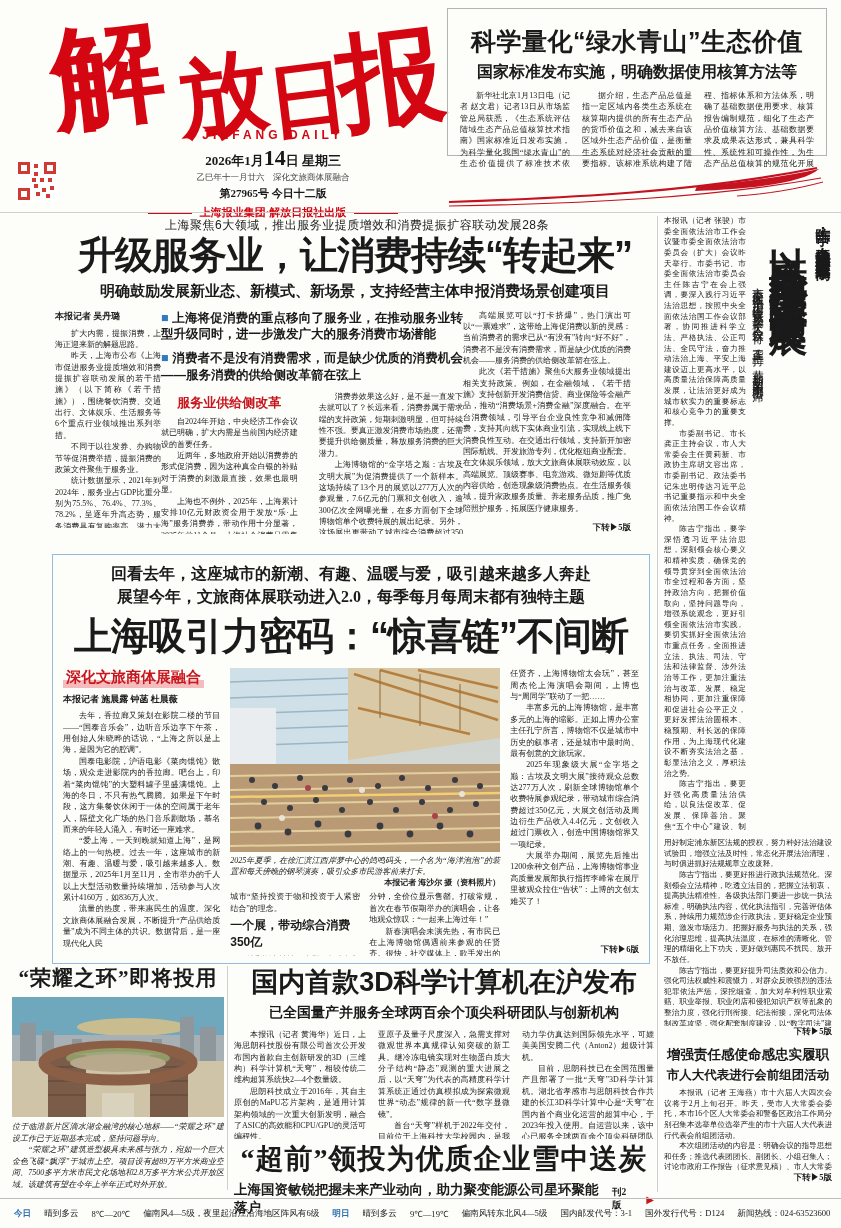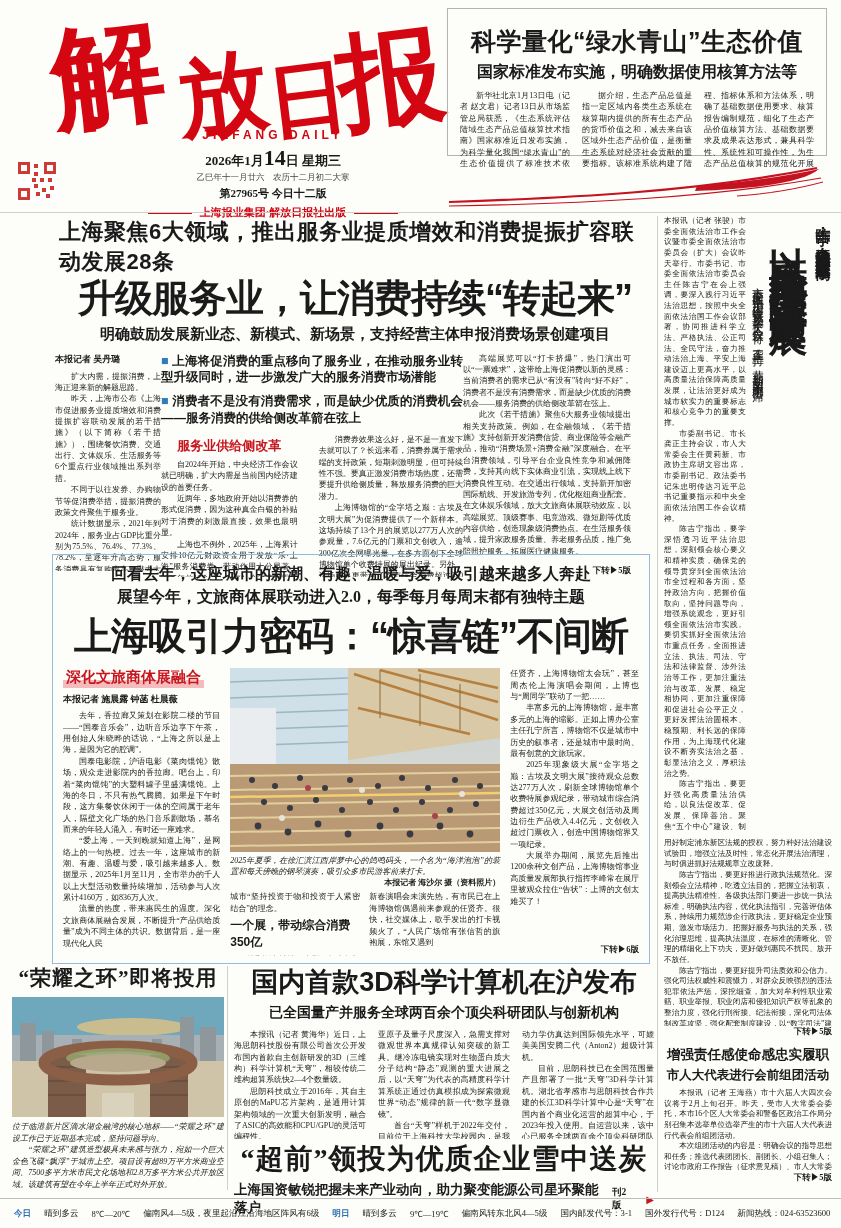--- a/index.html
+++ b/index.html
@@ -27,21 +27,21 @@
   .eco{position:absolute;left:447px;top:8px;width:380px;height:148px;border:1px solid #b3b3b3;
        box-sizing:border-box;padding:16px 12px 6px;}
   .eco-h{font-size:25px;font-weight:900;text-align:center;letter-spacing:.5px;}
   .eco-sub{font-size:16px;font-weight:bold;text-align:center;margin-top:4px;}
   .eco-cols{display:flex;gap:12px;margin-top:7px;height:78px;overflow:hidden;}
   .eco-cols>div{flex:1;}
   .swoosh{position:absolute;left:447px;top:156px;}
   .m-rule{position:absolute;left:0;top:212px;width:841px;height:1px;background:#cfcfcf;}
   
   .main{position:absolute;left:55px;top:217px;width:600px;}
-  .m-kicker{font-size:22px;font-weight:bold;letter-spacing:.5px;padding-left:4px;}
+  .m-kicker{font-size:12px;font-weight:normal;letter-spacing:.5px;padding-left:4px;text-align:center;}
   .m-headline{font-size:38px;font-weight:900;text-align:center;line-height:1.12;letter-spacing:-1px;}
   .m-subhead{font-size:15px;font-weight:bold;text-align:center;margin-top:5px;}
   .m-body{display:flex;gap:0;margin-top:9px;height:224px;}
   .m-c1{width:106px;}
   .m-byline{font-size:9px;font-weight:bold;margin-bottom:5px;}
   .m-mid{width:302px;}
   .m-bullets p{font-family:"Liberation Sans",sans-serif;font-size:12.5px;font-weight:bold;
                line-height:1.35;margin-bottom:7px;text-align:justify;}
   .m-bullets p::before{content:"■ ";color:#2e7bbd;}
   .m-midcols{display:flex;gap:10px;height:146px;overflow:hidden;}
@@ -138,21 +138,21 @@
         <rect x="26" y="28" width="4" height="4"></rect>
           <rect x="34" y="26" width="4" height="4"></rect>
         <rect x="20" y="32" width="4" height="4"></rect>
           <rect x="30" y="34" width="4" height="4"></rect>
       </g>
     </svg>
 
     <div class="m-info">
       <div class="m-eng">JIEFANG DAILY</div>
       <div class="m-date"><span>2026年1月</span><b>14</b><span>日 星期三</span></div>
-      <div class="m-lunar">乙巳年十一月廿六　农历十二月初二大寒</div>
+      <div class="m-lunar">乙巳年十一月廿六　深化文旅商体展融合</div>
       <div class="m-issue">第27965号 今日十二版</div>
       <div class="m-pub">
         <i class="m-dash"></i>
         <span>上海报业集团·解放日报社出版</span>
         <i class="m-dash"></i>
       </div>
     </div>
   </div>
 
   <div class="eco">
@@ -358,20 +358,21 @@
           <div class="f-mc1">
             <div class="jtext cont">
                 <p>城市“坚持投资于物和投资于人紧密结合”的理念。</p>
               </div>
             <div class="f-subhead">一个展，带动综合消费350亿</div>
             <div class="jtext">
                 <p>精彩还在继续。农历马年大年初六，歌手任贤齐将在上海东方体育中心带来“齐迹”演唱会，1月12日下午，开票不到2</p>
               </div>
           </div>
           <div class="f-mc2 jtext cont">
+              <p>分钟，全价位显示售罄。打破常规，首次在春节假期举办的演唱会，让各地观众惊叹：“一起来上海过年！”</p>
               <p>新春演唱会未演先热，有市民已在上海博物馆偶遇前来参观的任贤齐。很快，社交媒体上，歌手发出的打卡视频火了，“人民广场馆有张信哲的旗袍展，东馆又遇到</p>
             </div>
         </div>
       </div>
       <div class="f-c2">
         <div class="jtext cont clip" style="height:276px;">
             <p>任贤齐，上海博物馆太会玩”，甚至周杰伦上海演唱会期间，上博也与“周同学”联动了一把……</p>
             <p>丰富多元的上海博物馆，是丰富多元的上海的缩影。正如上博办公室主任孔宁所言，博物馆不仅是城市中历史的叙事者，还是城市中最时尚、最有创意的文旅玩家。</p>
             <p>2025年现象级大展“金字塔之巅：古埃及文明大展”接待观众总数达277万人次，刷新全球博物馆单个收费特展参观纪录，带动城市综合消费超过350亿元，大展文创活动及周边衍生产品收入4.4亿元，文创收入超过门票收入，创造中国博物馆界又一项纪录。</p>
             <p>大展举办期间，展览先后推出1200余种文创产品，上海博物馆事业高质量发展部执行指挥李峰常在展厅里被观众拉住“告状”：上博的文创太难买了！</p>

